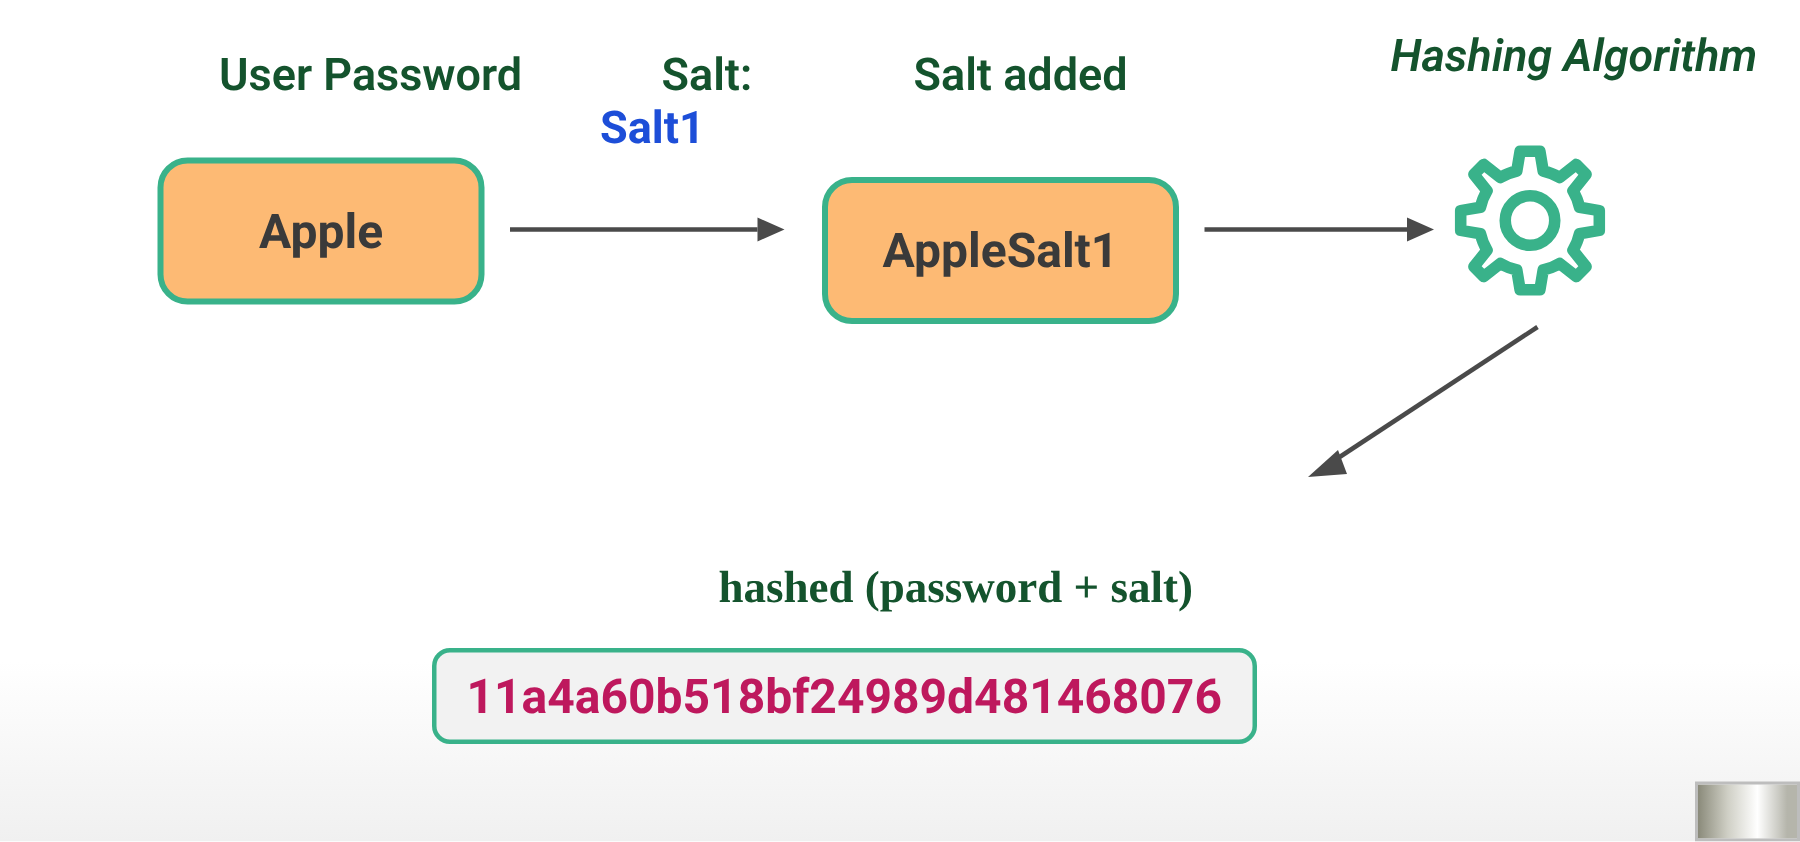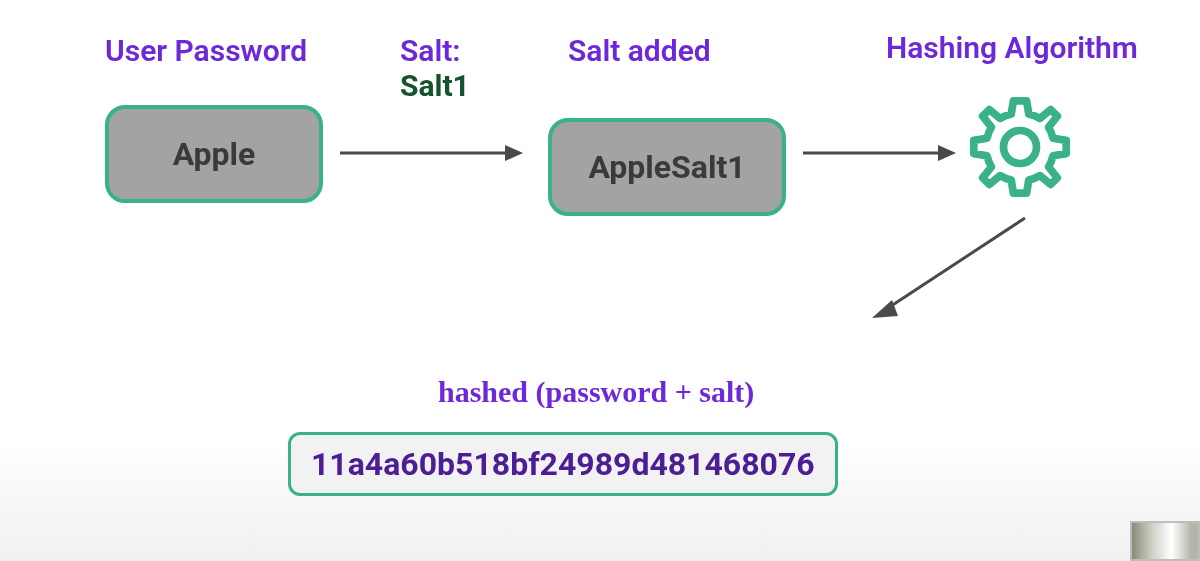--- a/index.html
+++ b/index.html
@@ -6,55 +6,56 @@
     margin: 0;
     padding: 0;
     width: 1200px;
     height: 561px;
     font-family: -apple-system, BlinkMacSystemFont, "Segoe UI", Roboto, Helvetica, Arial, sans-serif;
     background: #ffffff;
     position: relative;
     overflow: hidden;
   }
   .teal {
-    color: #6d28d9;
+    color: #14532d;
+    margin-left: 41px;
   }
   .dark {
-    color: #14532d;
+    color: #1d4ed8;
   }
   .label {
     font-size: 30px;
     font-weight: 600;
     position: absolute;
     white-space: nowrap;
   }
   .box {
     position: absolute;
     border: 4px solid #39b28a;
     border-radius: 20px;
-    background: #a3a3a3;
+    background: #fdba74;
     display: flex;
     align-items: center;
     justify-content: center;
     font-size: 32px;
     font-weight: 700;
     color: #3a3a3a;
     padding: 0;
   }
   .hash-box {
     position: absolute;
     border: 3px solid #39b28a;
     border-radius: 12px;
     background: #f2f2f2;
     display: flex;
     align-items: flex-start;
     justify-content: center;
     font-size: 32px;
     font-weight: 700;
-    color: #4c1d95;
+    color: #be185d;
     padding: 10px 20px;
     white-space: nowrap;
   }
   svg.arrow {
     position: absolute;
     overflow: visible;
   }
   .gear {
     position: absolute;
   }
@@ -83,21 +84,21 @@
 
 <div class="bottom-fade"></div>
 
 <div class="label teal" style="left:105px; top:33px;">User Password</div>
 
 <div class="label teal" style="left:400px; top:33px;text-align:center;">Salt:</div>
 <div class="label dark" style="left:400px; top:68px; font-weight:700;">Salt1</div>
 
 <div class="label teal" style="left:568px; top:33px;text-align:right;">Salt added</div>
 
-<div class="label teal" style="left:886px; top:30px;">Hashing Algorithm</div>
+<div class="label teal" style="left:886px; top:20px;font-style:italic;">Hashing Algorithm</div>
 
 <div class="box" style="left:105px; top:105px; width:210px; height:90px;">
   <span>Apple</span>
 </div>
 
 <svg class="arrow" style="left:335px; top:138px;" width="190" height="30">
   <line x1="5" y1="15" x2="170" y2="15" stroke="#4a4a4a" stroke-width="3"></line>
   <polygon points="170,7 188,15 170,23" fill="#4a4a4a"></polygon>
 </svg>
 

